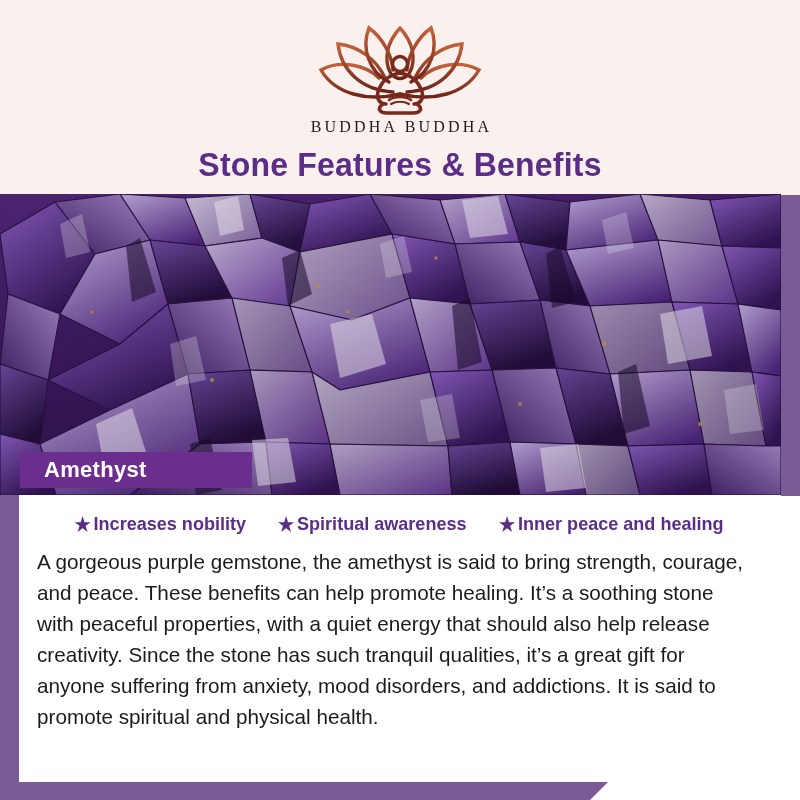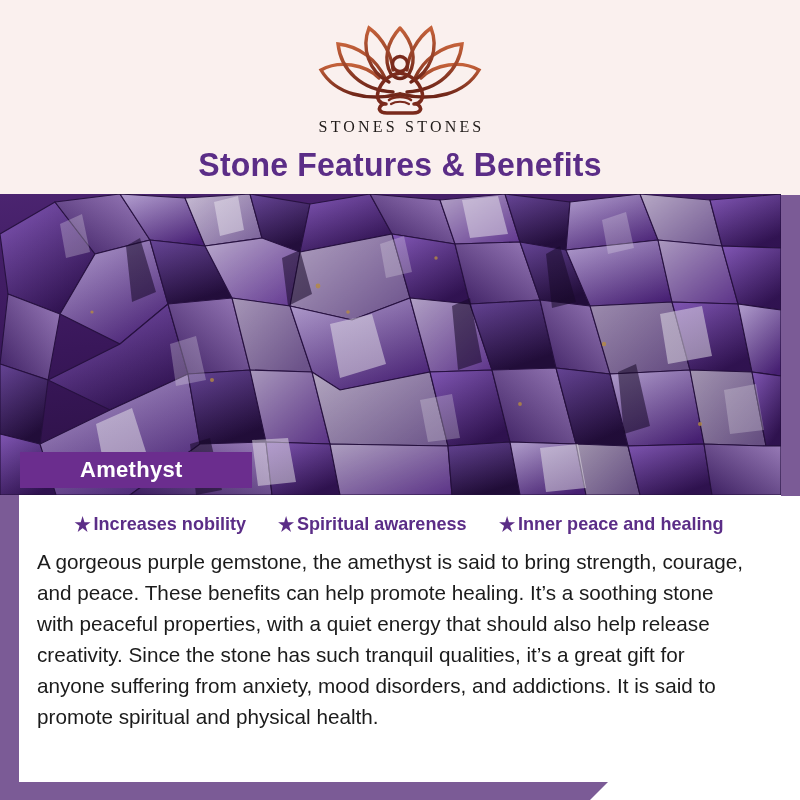--- a/index.html
+++ b/index.html
@@ -44,21 +44,21 @@
   .hero{position:absolute;top:194px;left:0;width:781px;height:301px;overflow:hidden;background:#3a1d5e;}
   .hero svg{display:block;width:781px;height:301px;}
 
   .stone-label{
     position:absolute;top:452px;left:20px;height:36px;width:232px;
     background:var(--purple-label);
     display:flex;align-items:center;
   }
   .stone-label span{
     color:#ffffff;font-family:"Liberation Sans Narrow","Liberation Sans",sans-serif;
-    font-weight:700;font-size:22px;padding-left:60px;letter-spacing:.3px;
+    font-weight:700;font-size:22px;padding-left:24px;letter-spacing:.3px;
   }
 
   
   .content{position:absolute;top:495px;left:19px;width:762px;height:287px;background:#ffffff;}
 
   .benefits{
     display:flex;justify-content:center;align-items:center;
     gap:22px;padding-top:18px;
   }
   .benefit{
@@ -121,21 +121,21 @@
 
           <path d="M95 53 C 84 55, 76 62, 73 72 C 71 79, 75 84, 81 84" stroke-width="3.6"></path>
           <path d="M95 53 C 106 55, 114 62, 117 72 C 119 79, 115 84, 109 84" stroke-width="3.6"></path>
 
           <path d="M78 84 C 72 88, 74 93, 82 93 L 108 93 C 116 93, 118 88, 112 84" stroke-width="3.6"></path>
 
           <path d="M84 80 C 89 76, 101 76, 106 80" stroke-width="2.6"></path>
           <path d="M86 84 C 91 81, 99 81, 104 84" stroke-width="2.2"></path>
         </g>
       </svg>
-      <div class="brand-name">STONES STONES</div>
+      <div class="brand-name">BUDDHA BUDDHA</div>
     </div>
 
     <div class="title">Stone Features &amp; Benefits</div>
   </div>
 
   <div class="hero">
     <svg viewBox="0 0 781 301" preserveAspectRatio="none">
       <defs>
         <linearGradient id="bg" x1="0" y1="0" x2="0.3" y2="1">
           <stop offset="0" stop-color="#4b2470"></stop>

